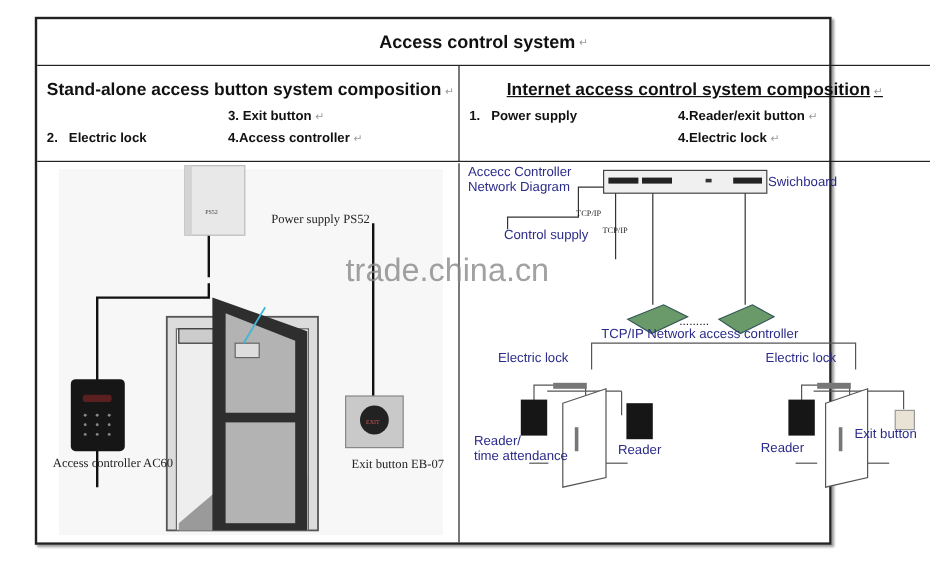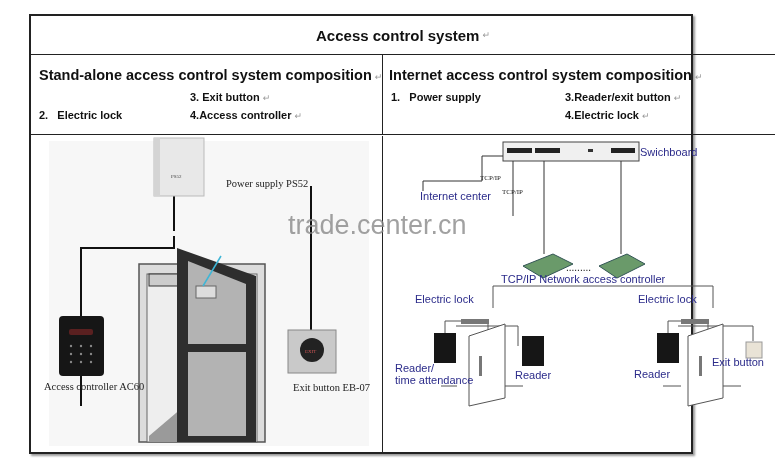--- a/index.html
+++ b/index.html
@@ -8,21 +8,21 @@
   .frame { position: absolute; left: 29px; top: 14px; width: 664px; height: 440px;
            border: 2px solid #222; box-shadow: 2px 2px 2px #999; background: #fff; }
   .title-row { position: absolute; left: 0; top: 0; width: 744px; height: 39px;
                border-bottom: 1px solid #222; display: flex; align-items: center; justify-content: center;
                font-weight: bold; font-size: 15px; color: #111; }
   .head-cell { position: absolute; top: 39px; height: 80px; border-bottom: 1px solid #222; padding: 4px 6px; }
   .head-left { left: 0; width: 352px; border-right: 1px solid #222; }
   .head-right { left: 352px; width: 392px; }
   .head-title { font-weight: bold; font-size: 14.5px; color: #111; white-space: nowrap; }
   .head-left .head-title { margin-left: 2px; margin-top: 8px; }
-  .head-right .head-title { text-align: left; margin-top: 8px; }
+  .head-right .head-title { text-align: center; margin-top: 8px; text-decoration: underline; }
   .items { position: relative; margin-top: 8px; font-size: 11px; font-weight: bold; color: #111; height: 36px; }
   .item { position: absolute; white-space: nowrap; }
   .ret { color: #999; font-weight: normal; font-size: 9px; margin-left: 3px; }
   .body-left { position: absolute; left: 0; top: 120px; width: 352px; height: 316px; border-right: 1px solid #222; font-family: Liberation Serif, serif; }
   .body-right { position: absolute; left: 352px; top: 120px; width: 392px; height: 316px; }
   .lbl { position: absolute; font-size: 10.5px; color: #222; white-space: nowrap; }
   .blue { color: #2b2b8a; font-size: 11px; }
   .tiny { font-family: "Liberation Serif", serif; font-size: 7px; color: #222; position: absolute; }
   .watermark { position: absolute; left: 288px; top: 210px; font-size: 27px; color: #8a8a8a; opacity: .8; letter-spacing: 0px; }
   svg { position: absolute; left: 0; top: 0; }
@@ -30,33 +30,33 @@
 </head>
 <body>
 
 <div class="frame">
   <div class="title-row">
     <span>Access control system</span>
       <span class="ret">↵</span>
   </div>
 
   <div class="head-cell head-left">
-    <div class="head-title"><span>Stand-alone access control system composition</span><span class="ret">↵</span></div>
+    <div class="head-title"><span>Stand-alone access button system composition</span><span class="ret">↵</span></div>
     <div class="items">
       <div class="item" style="left:2px;top:18px"><span>2.</span>&nbsp;&nbsp;&nbsp;<span>Electric lock</span></div>
       <div class="item" style="left:153px;top:0"><span>3. Exit button</span><span class="ret">↵</span></div>
       <div class="item" style="left:153px;top:18px"><span>4.Access controller</span><span class="ret">↵</span></div>
     </div>
   </div>
 
   <div class="head-cell head-right">
     <div class="head-title"><span>Internet access control system composition</span><span class="ret">↵</span></div>
     <div class="items">
       <div class="item" style="left:2px;top:0"><span>1.</span>&nbsp;&nbsp;&nbsp;<span>Power supply</span></div>
-      <div class="item" style="left:176px;top:0"><span>3.Reader/exit button</span><span class="ret">↵</span></div>
+      <div class="item" style="left:176px;top:0"><span>4.Reader/exit button</span><span class="ret">↵</span></div>
       <div class="item" style="left:176px;top:18px"><span>4.Electric lock</span><span class="ret">↵</span></div>
     </div>
   </div>
 
   <div class="body-left">
     <svg width="352" height="316">
       <rect x="18" y="5" width="320" height="305" fill="#f7f7f7"></rect>
 
       <path d="M143 45 V95" stroke="#111" stroke-width="2" fill="none"></path>
       <path d="M50 270 V112 H143 V100" stroke="#111" stroke-width="2" fill="none"></path>
@@ -148,30 +148,34 @@
         <rect x="298" y="183" width="28" height="5" fill="#777"></rect>
         <path d="M295 190 H370 V205" stroke="#555" fill="none"></path>
         <polygon points="305,200 340,188 340,262 305,270" fill="#fff" stroke="#555"></polygon>
         <rect x="316" y="220" width="3" height="20" fill="#777"></rect>
         <path d="M298 250 H280" stroke="#555"></path>
         <path d="M340 250 H358" stroke="#555"></path>
         <rect x="274" y="197" width="22" height="30" fill="#161616"></rect>
         <rect x="363" y="206" width="16" height="16" fill="#e9e3d6" stroke="#999"></rect>
       </g>
     </svg>
+    <div class="lbl blue" style="left:7px;top:2px;line-height:12px">
+      <div>Accecc Controller</div>
+      <div>Network Diagram</div>
+    </div>
     <div class="lbl blue" style="left:257px;top:10px">Swichboard</div>
     <div class="tiny" style="left:97px;top:38px">TCP/IP</div>
     <div class="tiny" style="left:119px;top:52px">TCP/IP</div>
-    <div class="lbl blue" style="left:37px;top:54px">Internet center</div>
+    <div class="lbl blue" style="left:37px;top:54px">Control supply</div>
     <div class="lbl blue" style="left:118px;top:137px">TCP/IP Network access controller</div>
     <div class="lbl blue" style="left:32px;top:157px">Electric lock</div>
     <div class="lbl blue" style="left:255px;top:157px">Electric lock</div>
     <div class="lbl blue" style="left:12px;top:226px;line-height:12px">
       <div>Reader/</div>
       <div>time attendance</div>
     </div>
     <div class="lbl blue" style="left:132px;top:233px">Reader</div>
     <div class="lbl blue" style="left:251px;top:232px">Reader</div>
     <div class="lbl blue" style="left:329px;top:220px">Exit button</div>
   </div>
 </div>
 
-<div class="watermark">trade.center.cn</div>
+<div class="watermark">trade.china.cn</div>
 
 </body></html>

